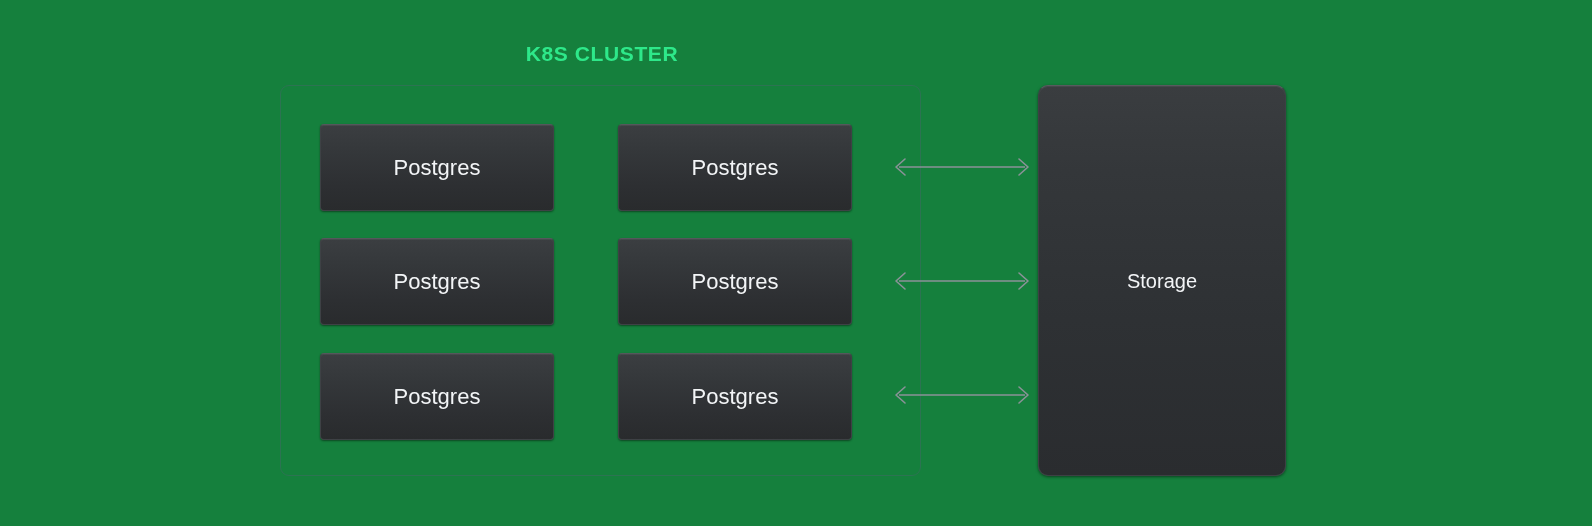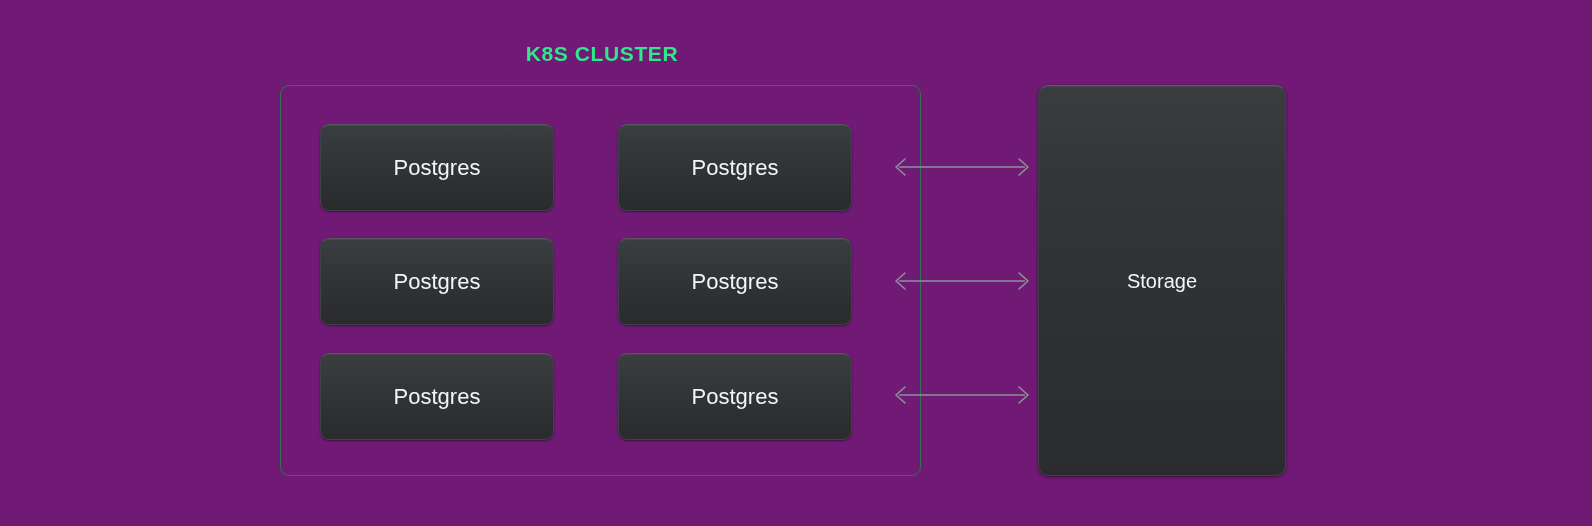--- a/index.html
+++ b/index.html
@@ -10,21 +10,21 @@
   }
   body {
     font-family: "Liberation Sans", sans-serif;
     -webkit-font-smoothing: antialiased;
   }
 
   #canvas {
     position: relative;
     width: 1592px;
     height: 526px;
-    background: #701a75;
+    background: #15803d;
     overflow: hidden;
   }
 
   
   #cluster-title {
     position: absolute;
     left: 0;
     top: 40px;
     width: 1204px;      
     text-align: center;
@@ -49,21 +49,21 @@
     border-radius: 9px;
     background: transparent;
   }
 
   
   .node {
     position: absolute;
     width: 234px;
     height: 87px;
     box-sizing: border-box;
-    border-radius: 9px;
+    border-radius: 4px;
     background: linear-gradient(180deg, #3b3e41 0%, #35383b 28%, #2d2f32 72%, #292b2d 100%);
     border: 1px solid #3e4145;
     border-top-color: #55585c;
     display: flex;
     align-items: center;
     justify-content: center;
     box-shadow: 0 1px 2px rgba(0,0,0,0.45),
                 inset 0 1px 0 rgba(255,255,255,0.06);
   }
   .node-label {

